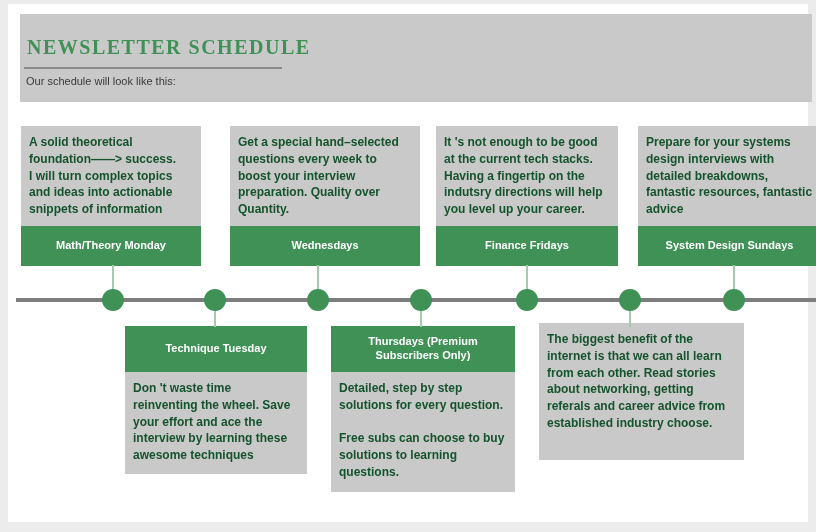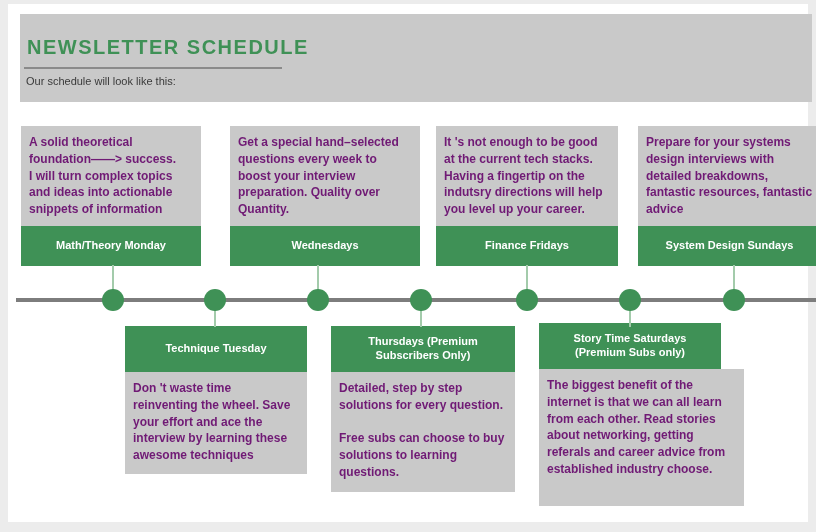--- a/index.html
+++ b/index.html
@@ -6,38 +6,38 @@
   .stage{
     position:relative;width:816px;height:532px;
     background:#ececec;overflow:hidden;
     font-family:"Liberation Sans",sans-serif;
   }
   .page{position:absolute;left:8px;top:4px;width:800px;height:518px;background:#ffffff;}
 
   
   .header-band{position:absolute;left:12px;top:10px;width:792px;height:88px;background:#c9c9c9;}
   .page-title{position:absolute;left:7px;top:22px;font-size:20px;font-weight:bold;
-    letter-spacing:1.5px;color:#3f9156;}
+    letter-spacing:1.5px;color:#3f9156;font-family:Liberation Serif, serif;}
   .title-underline{position:absolute;left:4px;top:53px;width:258px;height:2px;background:#8a8a8a;}
   .page-subtitle{position:absolute;left:6px;top:61px;font-size:11px;color:#3a3a3a;}
 
   
   .timeline-line{position:absolute;left:8px;top:294px;width:800px;height:4px;background:#7d7d7d;}
   .dot{position:absolute;top:285px;width:22px;height:22px;border-radius:50%;background:#3f9156;z-index:3;}
   .d1{left:94px}.d2{left:196px}.d3{left:299px}.d4{left:402px}.d5{left:508px}.d6{left:611px}.d7{left:715px}
   .conn{position:absolute;width:2px;background:#a3cbab;z-index:2;}
   .conn-up{top:261px;height:34px;}
   .conn-down{top:297px;height:26px;}
   .cu1{left:104px}.cu2{left:309px}.cu3{left:518px}.cu4{left:725px}
   .cd1{left:206px}.cd2{left:412px}.cd3{left:621px}
 
   
   .card{position:absolute;}
   .card-body{
-    background:#c9c9c9;color:#701a75;font-weight:bold;font-size:12px;line-height:1.4;
+    background:#c9c9c9;color:#14532d;font-weight:bold;font-size:12px;line-height:1.4;
     padding:8px 8px;box-sizing:border-box;white-space:pre-line;overflow:hidden;
   }
   .card-label{
     background:#3f9156;color:#ffffff;font-weight:bold;font-size:11px;line-height:1.25;
     display:flex;align-items:center;justify-content:center;text-align:center;
     box-sizing:border-box;padding:0 17px;
   }
   
   .ct1{left:13px;top:122px;width:180px;}
   .ct2{left:222px;top:122px;width:190px;}
@@ -108,18 +108,17 @@
       <div class="card-label">Technique Tuesday</div>
       <div class="card-body">Don 't waste time reinventing the wheel. Save your effort and ace the interview by learning these awesome techniques</div>
     </div>
     <div class="card card-bottom cb2">
       <div class="card-label">Thursdays (Premium Subscribers Only)</div>
       <div class="card-body">Detailed, step by step solutions for every question.
 
 Free subs can choose to buy solutions to learning questions.</div>
     </div>
     <div class="card card-bottom cb3">
-      <div class="card-label">Story Time Saturdays (Premium Subs only)</div>
       <div class="card-body">The biggest benefit of the internet is that we can all learn from each other. Read stories about networking, getting referals and career advice from established industry choose.</div>
     </div>
 
   </div>
 </div>
 
 </body></html>

